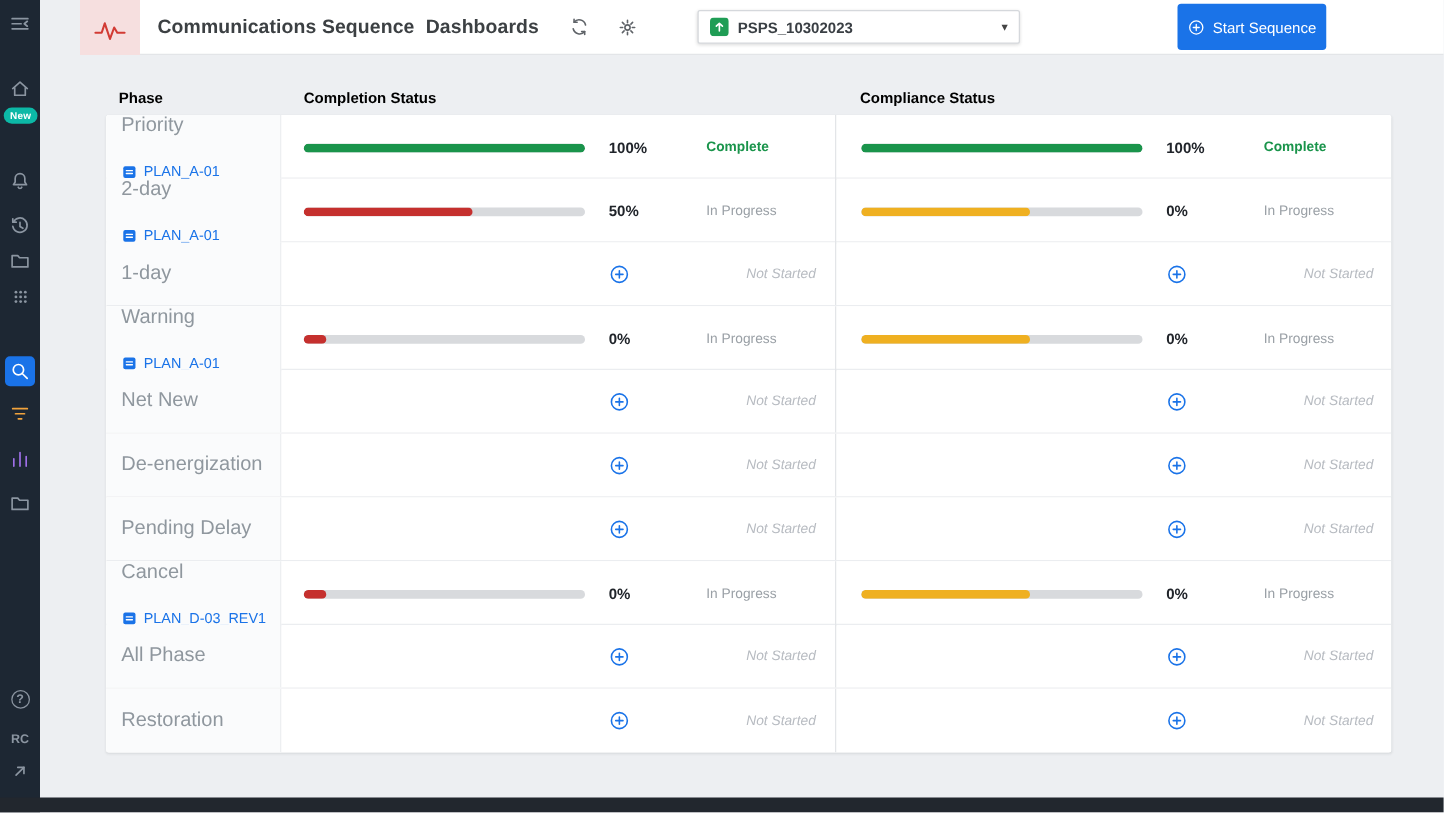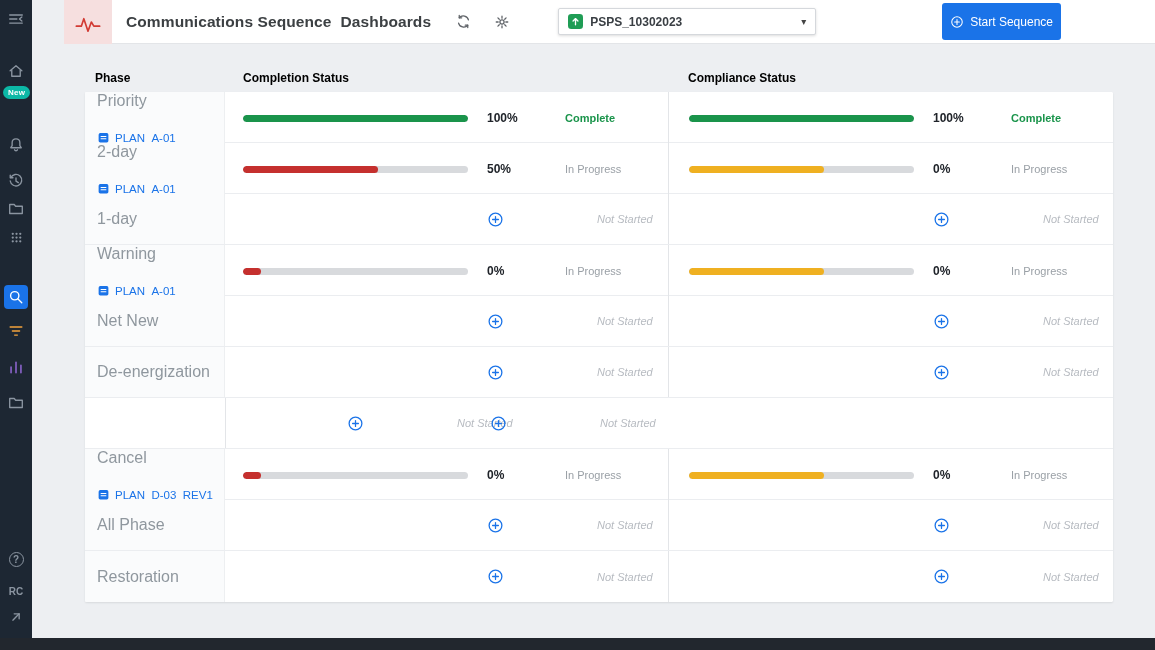--- a/index.html
+++ b/index.html
@@ -381,20 +381,23 @@
               <svg width="17" height="17" viewBox="0 0 20 20" fill="none" stroke="currentColor" stroke-width="1.5" stroke-linecap="round">
                 <circle cx="10" cy="10" r="7.5"></circle>
                 <path d="M10 6.6v6.8M6.6 10h6.8"></path>
               </svg>
             </span>
           </div>
           <div class="status not-started">Not Started</div>
         </div>
       </div>
       <div class="row">
+        <div class="phase-cell">
+          <div class="phase-name">Pending Delay</div>
+        </div>
         <div class="cell completion">
           <div class="bar-area"></div>
           <div class="pct">
             <span class="plus">
               <svg width="17" height="17" viewBox="0 0 20 20" fill="none" stroke="currentColor" stroke-width="1.5" stroke-linecap="round">
                 <circle cx="10" cy="10" r="7.5"></circle>
                 <path d="M10 6.6v6.8M6.6 10h6.8"></path>
               </svg>
             </span>
           </div>

